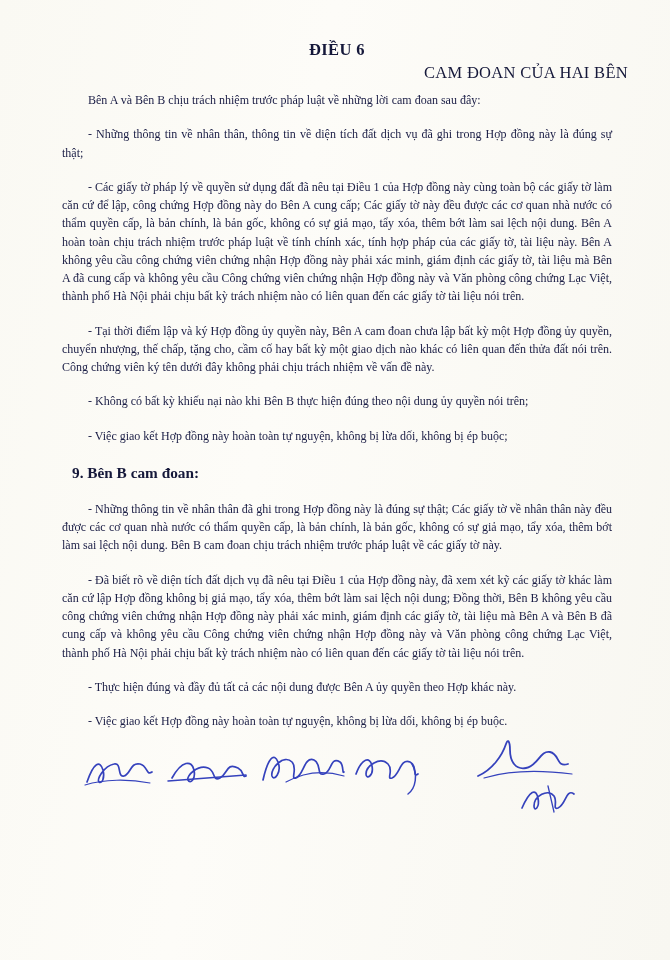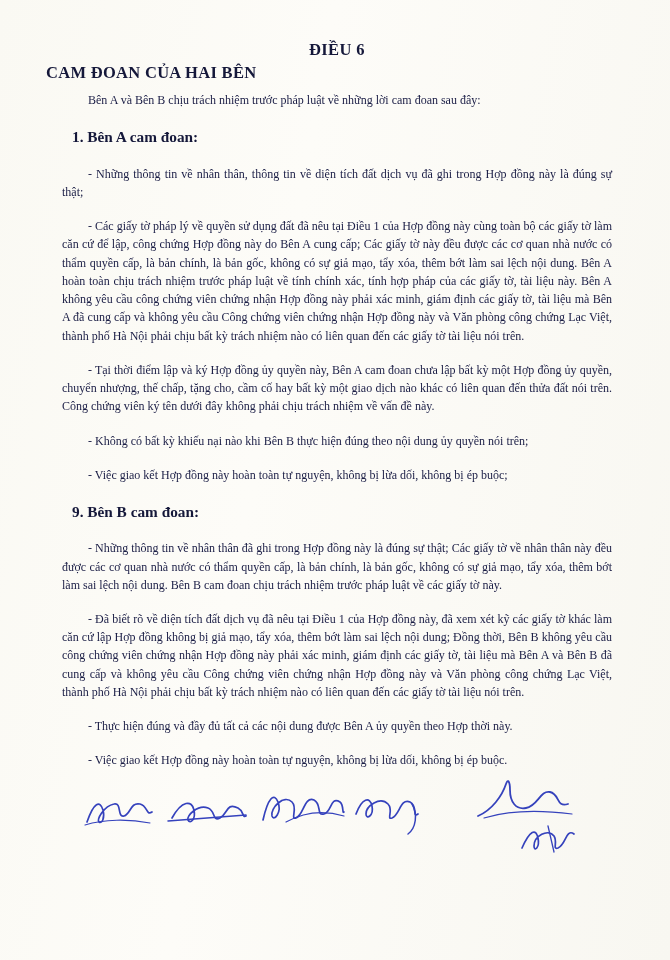--- a/index.html
+++ b/index.html
@@ -36,22 +36,22 @@
   }
   .doc-heading {
     text-align: center;
     font-weight: bold;
     font-size: 16.5px;
     letter-spacing: 0.4px;
     color: #15183a;
     line-height: 1.25;
   }
   .doc-subheading {
-    text-align: left;
-    font-weight: bold;
+    text-align: right;
+    font-weight: normal;
     font-size: 16.5px;
     letter-spacing: 0.3px;
     color: #15183a;
     margin-top: 2px;
     line-height: 1.25;
   }
   .p {
     color: #1a1d45;
     font-size: 12px;
     line-height: 1.52;
@@ -91,31 +91,30 @@
 
 <div class="page">
   <div class="paper-tint"></div>
   <div class="content">
 
     <div class="doc-heading">ĐIỀU 6</div>
     <div class="doc-subheading">CAM ĐOAN CỦA HAI BÊN</div>
 
     <p class="p p-intro" style="margin-top:8px;">Bên A và Bên B chịu trách nhiệm trước pháp luật về những lời cam đoan sau đây:</p>
 
-    <p class="p-section">1. Bên A cam đoan:</p>
     <p class="p">- Những thông tin về nhân thân, thông tin về diện tích đất dịch vụ đã ghi trong Hợp đồng này là đúng sự thật;</p>
     <p class="p">- Các giấy tờ pháp lý về quyền sử dụng đất đã nêu tại Điều 1 của Hợp đồng này cùng toàn bộ các giấy tờ làm căn cứ để lập, công chứng Hợp đồng này do Bên A cung cấp; Các giấy tờ này đều được các cơ quan nhà nước có thẩm quyền cấp, là bản chính, là bản gốc, không có sự giả mạo, tẩy xóa, thêm bớt làm sai lệch nội dung. Bên A hoàn toàn chịu trách nhiệm trước pháp luật về tính chính xác, tính hợp pháp của các giấy tờ, tài liệu này. Bên A không yêu cầu công chứng viên chứng nhận Hợp đồng này phải xác minh, giám định các giấy tờ, tài liệu mà Bên A đã cung cấp và không yêu cầu Công chứng viên chứng nhận Hợp đồng này và Văn phòng công chứng Lạc Việt, thành phố Hà Nội phải chịu bất kỳ trách nhiệm nào có liên quan đến các giấy tờ tài liệu nói trên.</p>
     <p class="p">- Tại thời điểm lập và ký Hợp đồng ủy quyền này, Bên A cam đoan chưa lập bất kỳ một Hợp đồng ủy quyền, chuyển nhượng, thế chấp, tặng cho, cầm cố hay bất kỳ một giao dịch nào khác có liên quan đến thửa đất nói trên. Công chứng viên ký tên dưới đây không phải chịu trách nhiệm về vấn đề này.</p>
     <p class="p">- Không có bất kỳ khiếu nại nào khi Bên B thực hiện đúng theo nội dung ủy quyền nói trên;</p>
     <p class="p">- Việc giao kết Hợp đồng này hoàn toàn tự nguyện, không bị lừa dối, không bị ép buộc;</p>
 
     <p class="p-section">9. Bên B cam đoan:</p>
     <p class="p">- Những thông tin về nhân thân đã ghi trong Hợp đồng này là đúng sự thật; Các giấy tờ về nhân thân này đều được các cơ quan nhà nước có thẩm quyền cấp, là bản chính, là bản gốc, không có sự giả mạo, tẩy xóa, thêm bớt làm sai lệch nội dung. Bên B cam đoan chịu trách nhiệm trước pháp luật về các giấy tờ này.</p>
     <p class="p">- Đã biết rõ về diện tích đất dịch vụ đã nêu tại Điều 1 của Hợp đồng này, đã xem xét kỹ các giấy tờ khác làm căn cứ lập Hợp đồng không bị giả mạo, tẩy xóa, thêm bớt làm sai lệch nội dung; Đồng thời, Bên B không yêu cầu công chứng viên chứng nhận Hợp đồng này phải xác minh, giám định các giấy tờ, tài liệu mà Bên A và Bên B đã cung cấp và không yêu cầu Công chứng viên chứng nhận Hợp đồng này và Văn phòng công chứng Lạc Việt, thành phố Hà Nội phải chịu bất kỳ trách nhiệm nào có liên quan đến các giấy tờ tài liệu nói trên.</p>
-    <p class="p">- Thực hiện đúng và đầy đủ tất cả các nội dung được Bên A ủy quyền theo Hợp thời này.</p>
+    <p class="p">- Thực hiện đúng và đầy đủ tất cả các nội dung được Bên A ủy quyền theo Hợp khác này.</p>
     <p class="p">- Việc giao kết Hợp đồng này hoàn toàn tự nguyện, không bị lừa dối, không bị ép buộc.</p>
 
     <div class="signature-area">
 
       <div class="sig" style="left:38px; top:6px;">
         <svg width="70" height="38" viewBox="0 0 70 38">
           <path d="M3 30 C 10 10, 16 8, 19 18 C 21 26, 18 32, 15 30 C 12 28, 20 14, 30 12 C 38 10, 33 26, 40 24 C 47 22, 46 10, 56 12 C 64 14, 62 24, 68 20" fill="none" stroke="#2533b8" stroke-width="1.7" stroke-linecap="round"></path>
           <path d="M1 33 C 20 27, 45 27, 66 31" fill="none" stroke="#2533b8" stroke-width="1.2" stroke-linecap="round"></path>
         </svg>
       </div>

